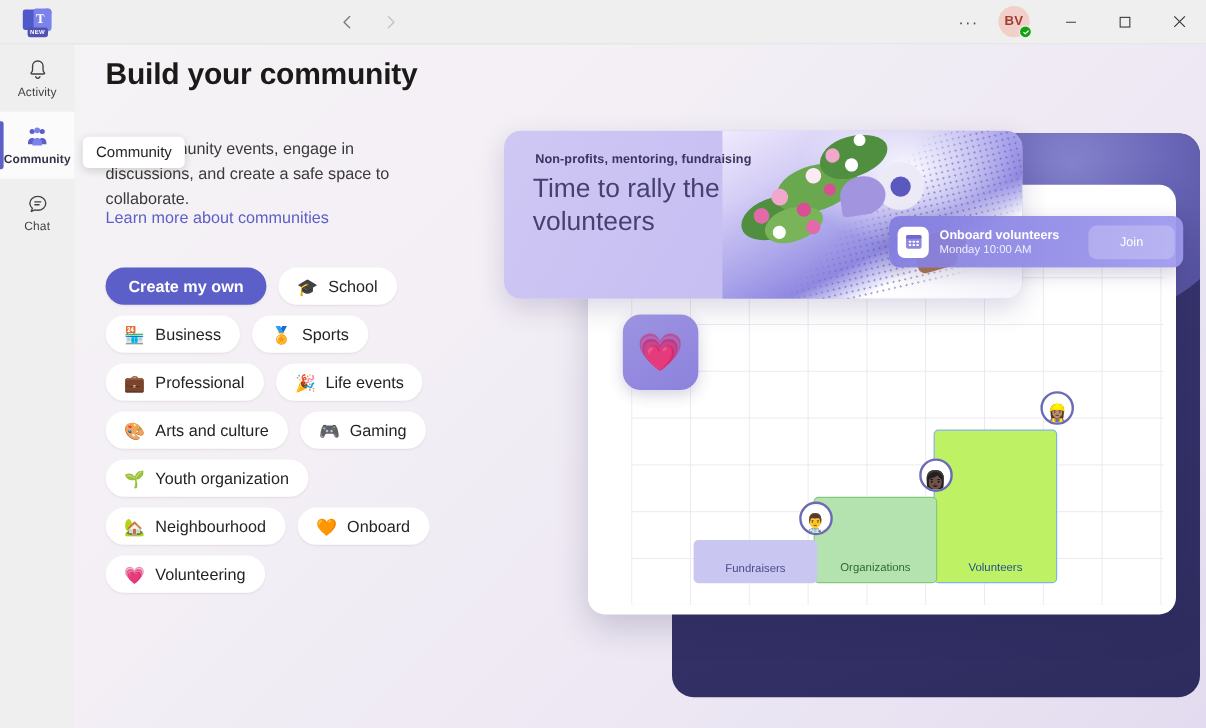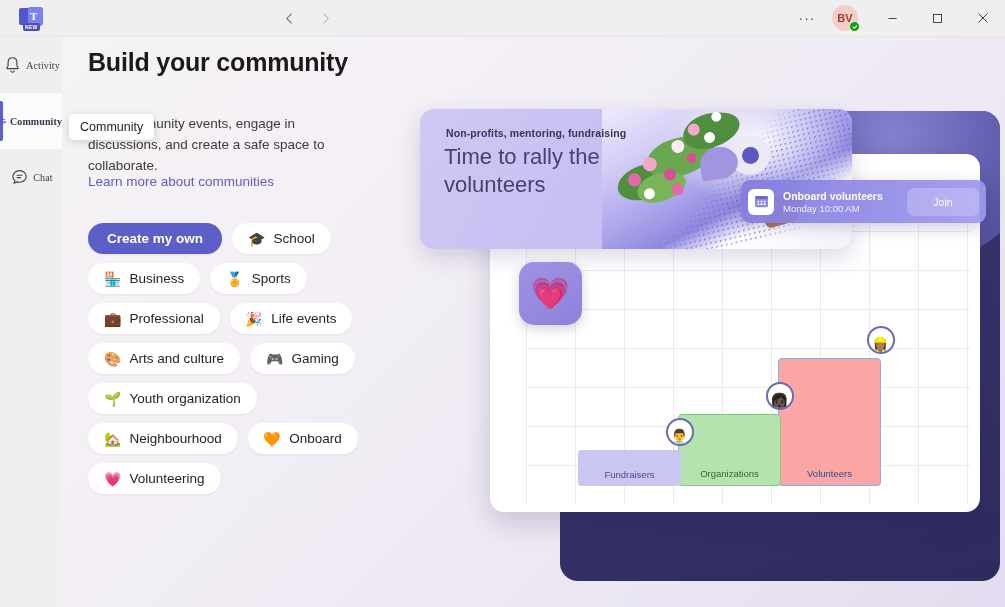--- a/index.html
+++ b/index.html
@@ -68,22 +68,22 @@
     color: #3b3a39; cursor: pointer;
   }
 
   
   .rail {
     position: absolute; left: 0; top: 37px; width: 62px; height: 570px;
     background: #f0eff0; z-index: 30;
   }
   .rail-item {
     position: relative; width: 62px; height: 56px;
-    display: flex; flex-direction: row; align-items: center; justify-content: center;
-    gap: 3px; cursor: pointer; color: #424242; font-family: Liberation Serif, serif;
+    display: flex; flex-direction: column; align-items: center; justify-content: center;
+    gap: 3px; cursor: pointer; color: #424242;
   }
   .rail-item .ri-label { font-size: 10px; letter-spacing: .1px; }
   .rail-item.active { background: #fbfbfb; color: #33344a; }
   .rail-item.active::before {
     content: ""; position: absolute; left: 0; top: 8px;
     width: 3px; height: 40px; background: #5b5fc7; border-radius: 0 2px 2px 0;
   }
   .rail-item.active .ri-label { font-weight: 600; }
 
   
@@ -167,21 +167,21 @@
     background-image:
       linear-gradient(to right, #eceaf0 1px, transparent 1px),
       linear-gradient(to bottom, #eceaf0 1px, transparent 1px);
     background-size: 49px 39px;
   }
 
   
   .blk { position: absolute; border-radius: 4px; display: flex; align-items: flex-end; justify-content: center; padding-bottom: 6px; font-size: 9.5px; }
   .blk-fund { left: 88px; bottom: 26px; width: 103px; height: 36px; background: #c9c6f2; color: #494a8c; }
   .blk-org  { left: 188px; bottom: 26px; width: 103px; height: 72px; background: #b5e3b0; border: 1px solid #86c77f; color: #2e6b33; }
-  .blk-vol  { left: 288px; bottom: 26px; width: 103px; height: 128px; background: #fca5a5; border: 1px solid #7fb2ec; color: #23518f; }
+  .blk-vol  { left: 288px; bottom: 26px; width: 103px; height: 128px; background: #bef264; border: 1px solid #7fb2ec; color: #23518f; }
 
   .davatar {
     position: absolute; width: 28px; height: 28px; border-radius: 50%;
     border: 2px solid #6b6bb5; overflow: hidden;
     background: #fff; display: flex; align-items: flex-end; justify-content: center;
     font-size: 15px; line-height: 1;
   }
   .dav1 { left: 176px; bottom: 66px; }
   .dav2 { left: 276px; bottom: 102px; }
   .dav3 { left: 377px; bottom: 158px; }

